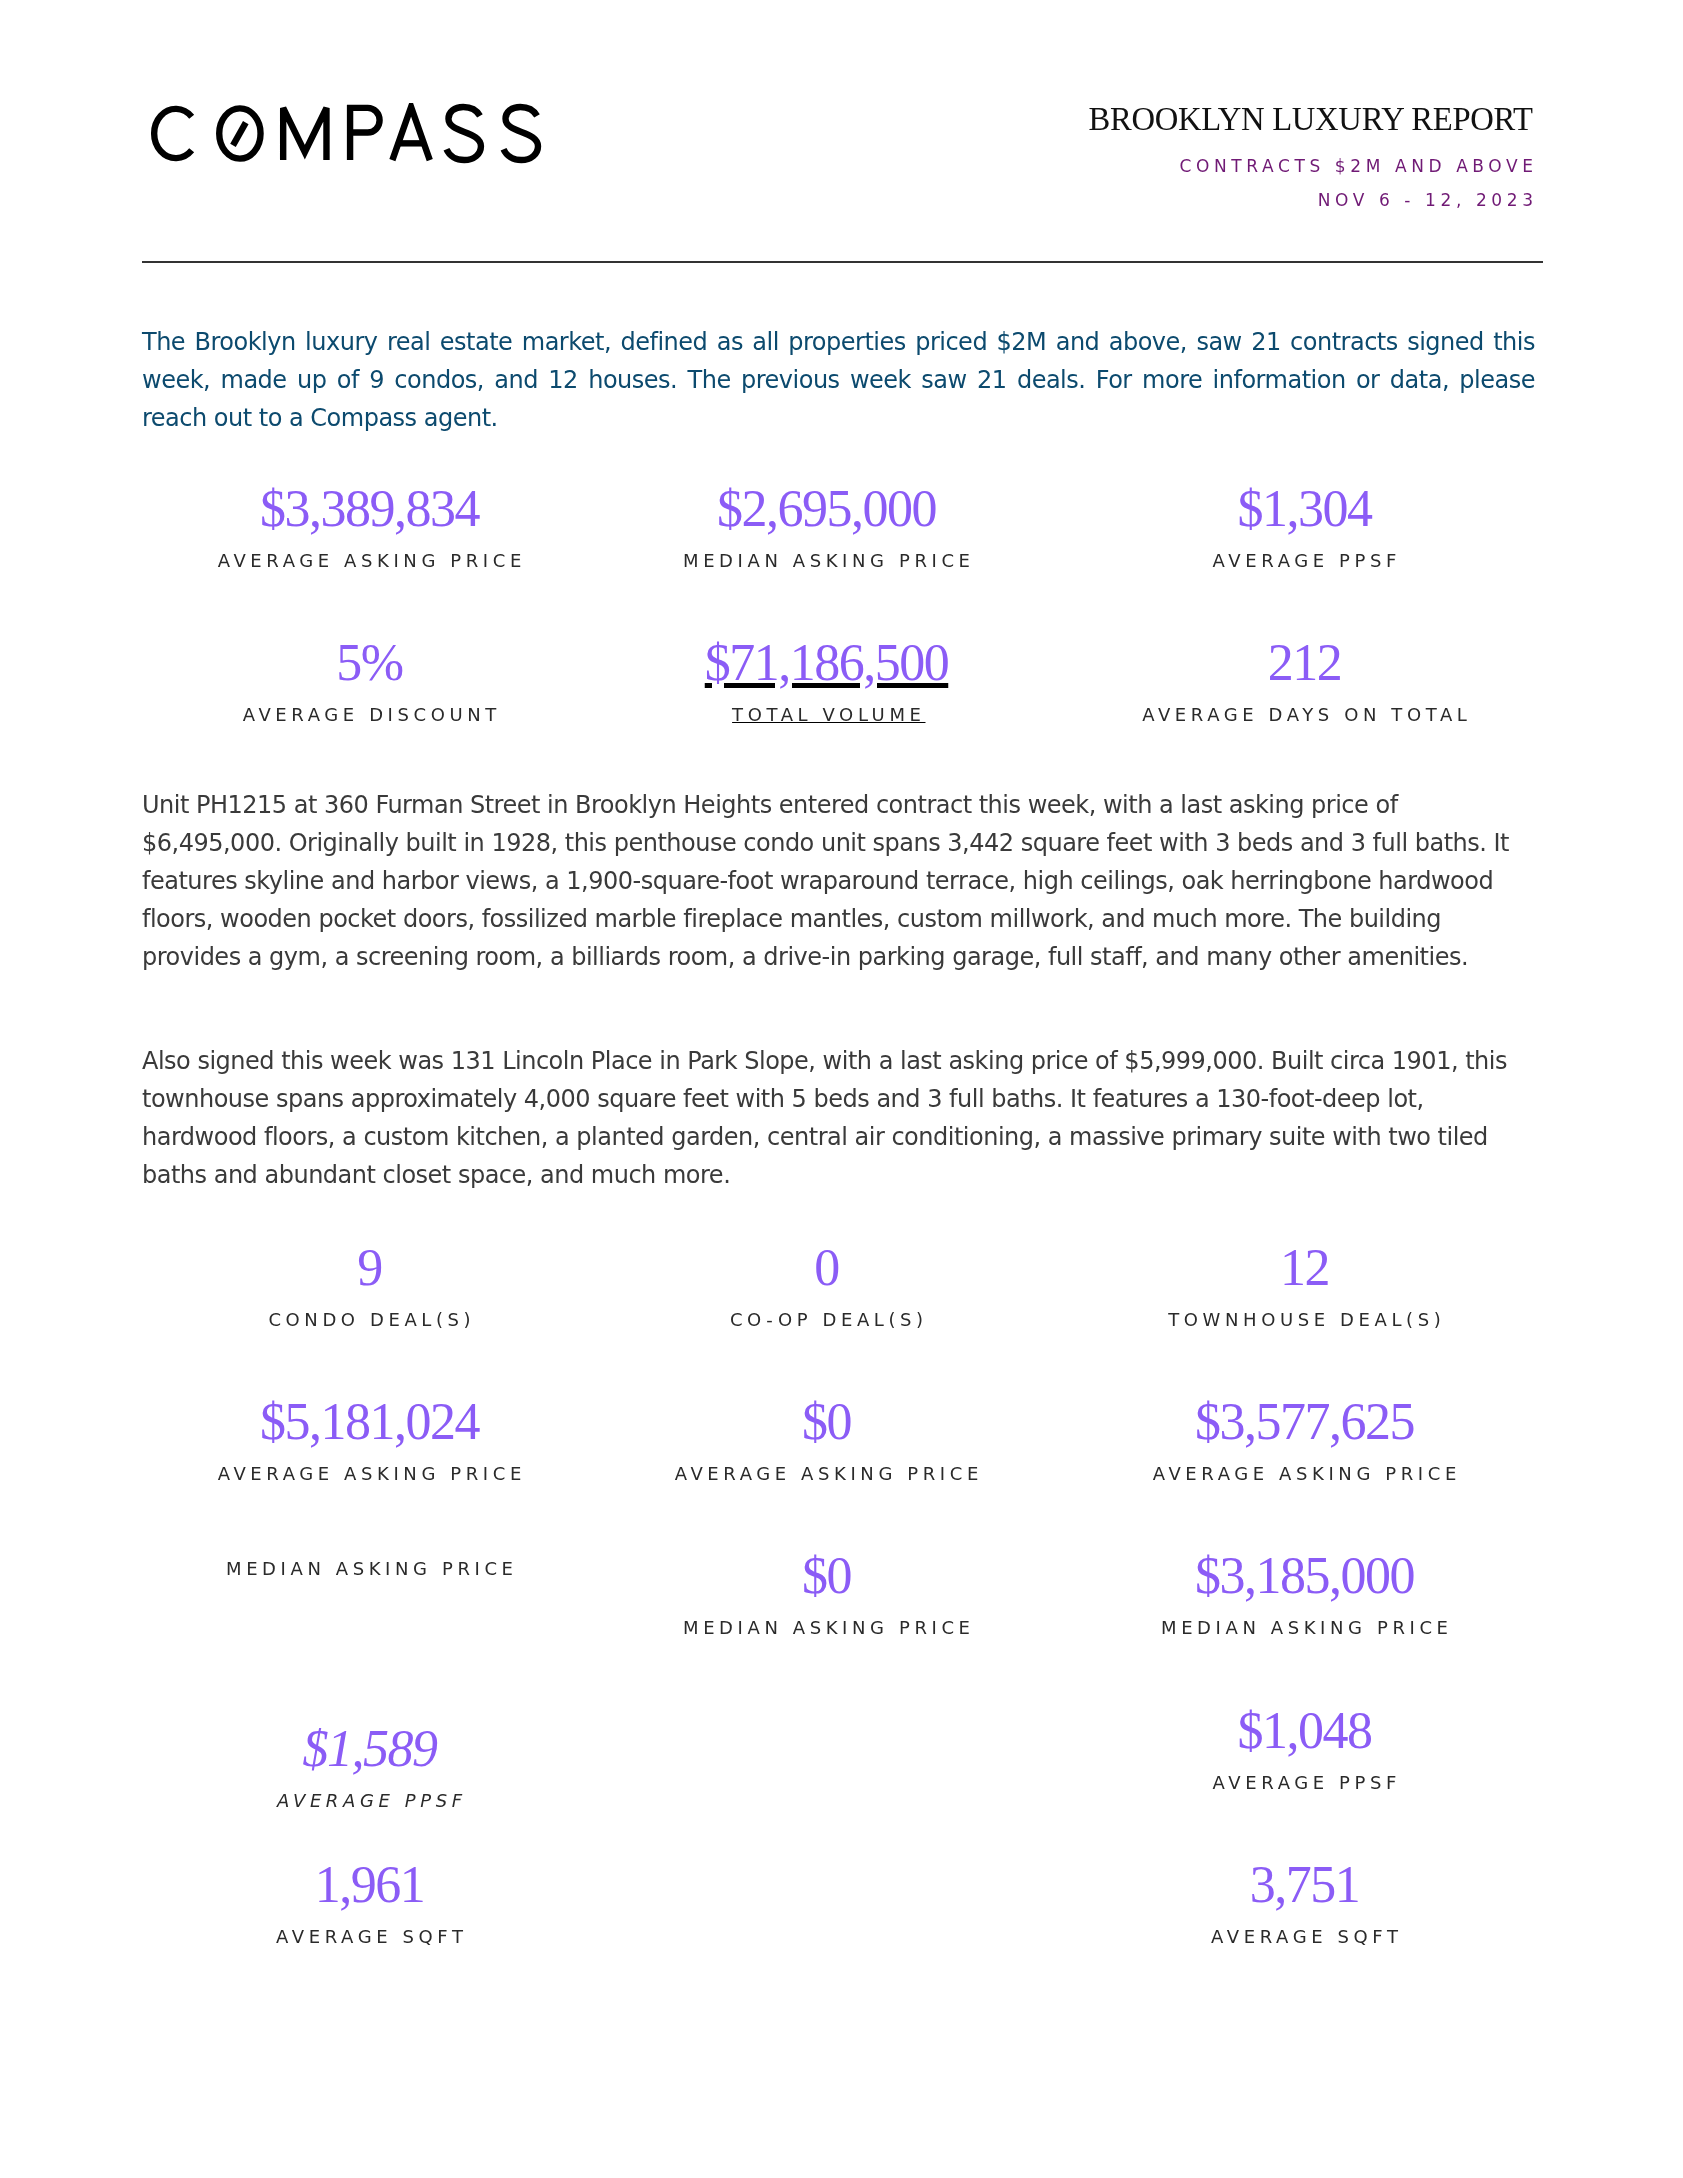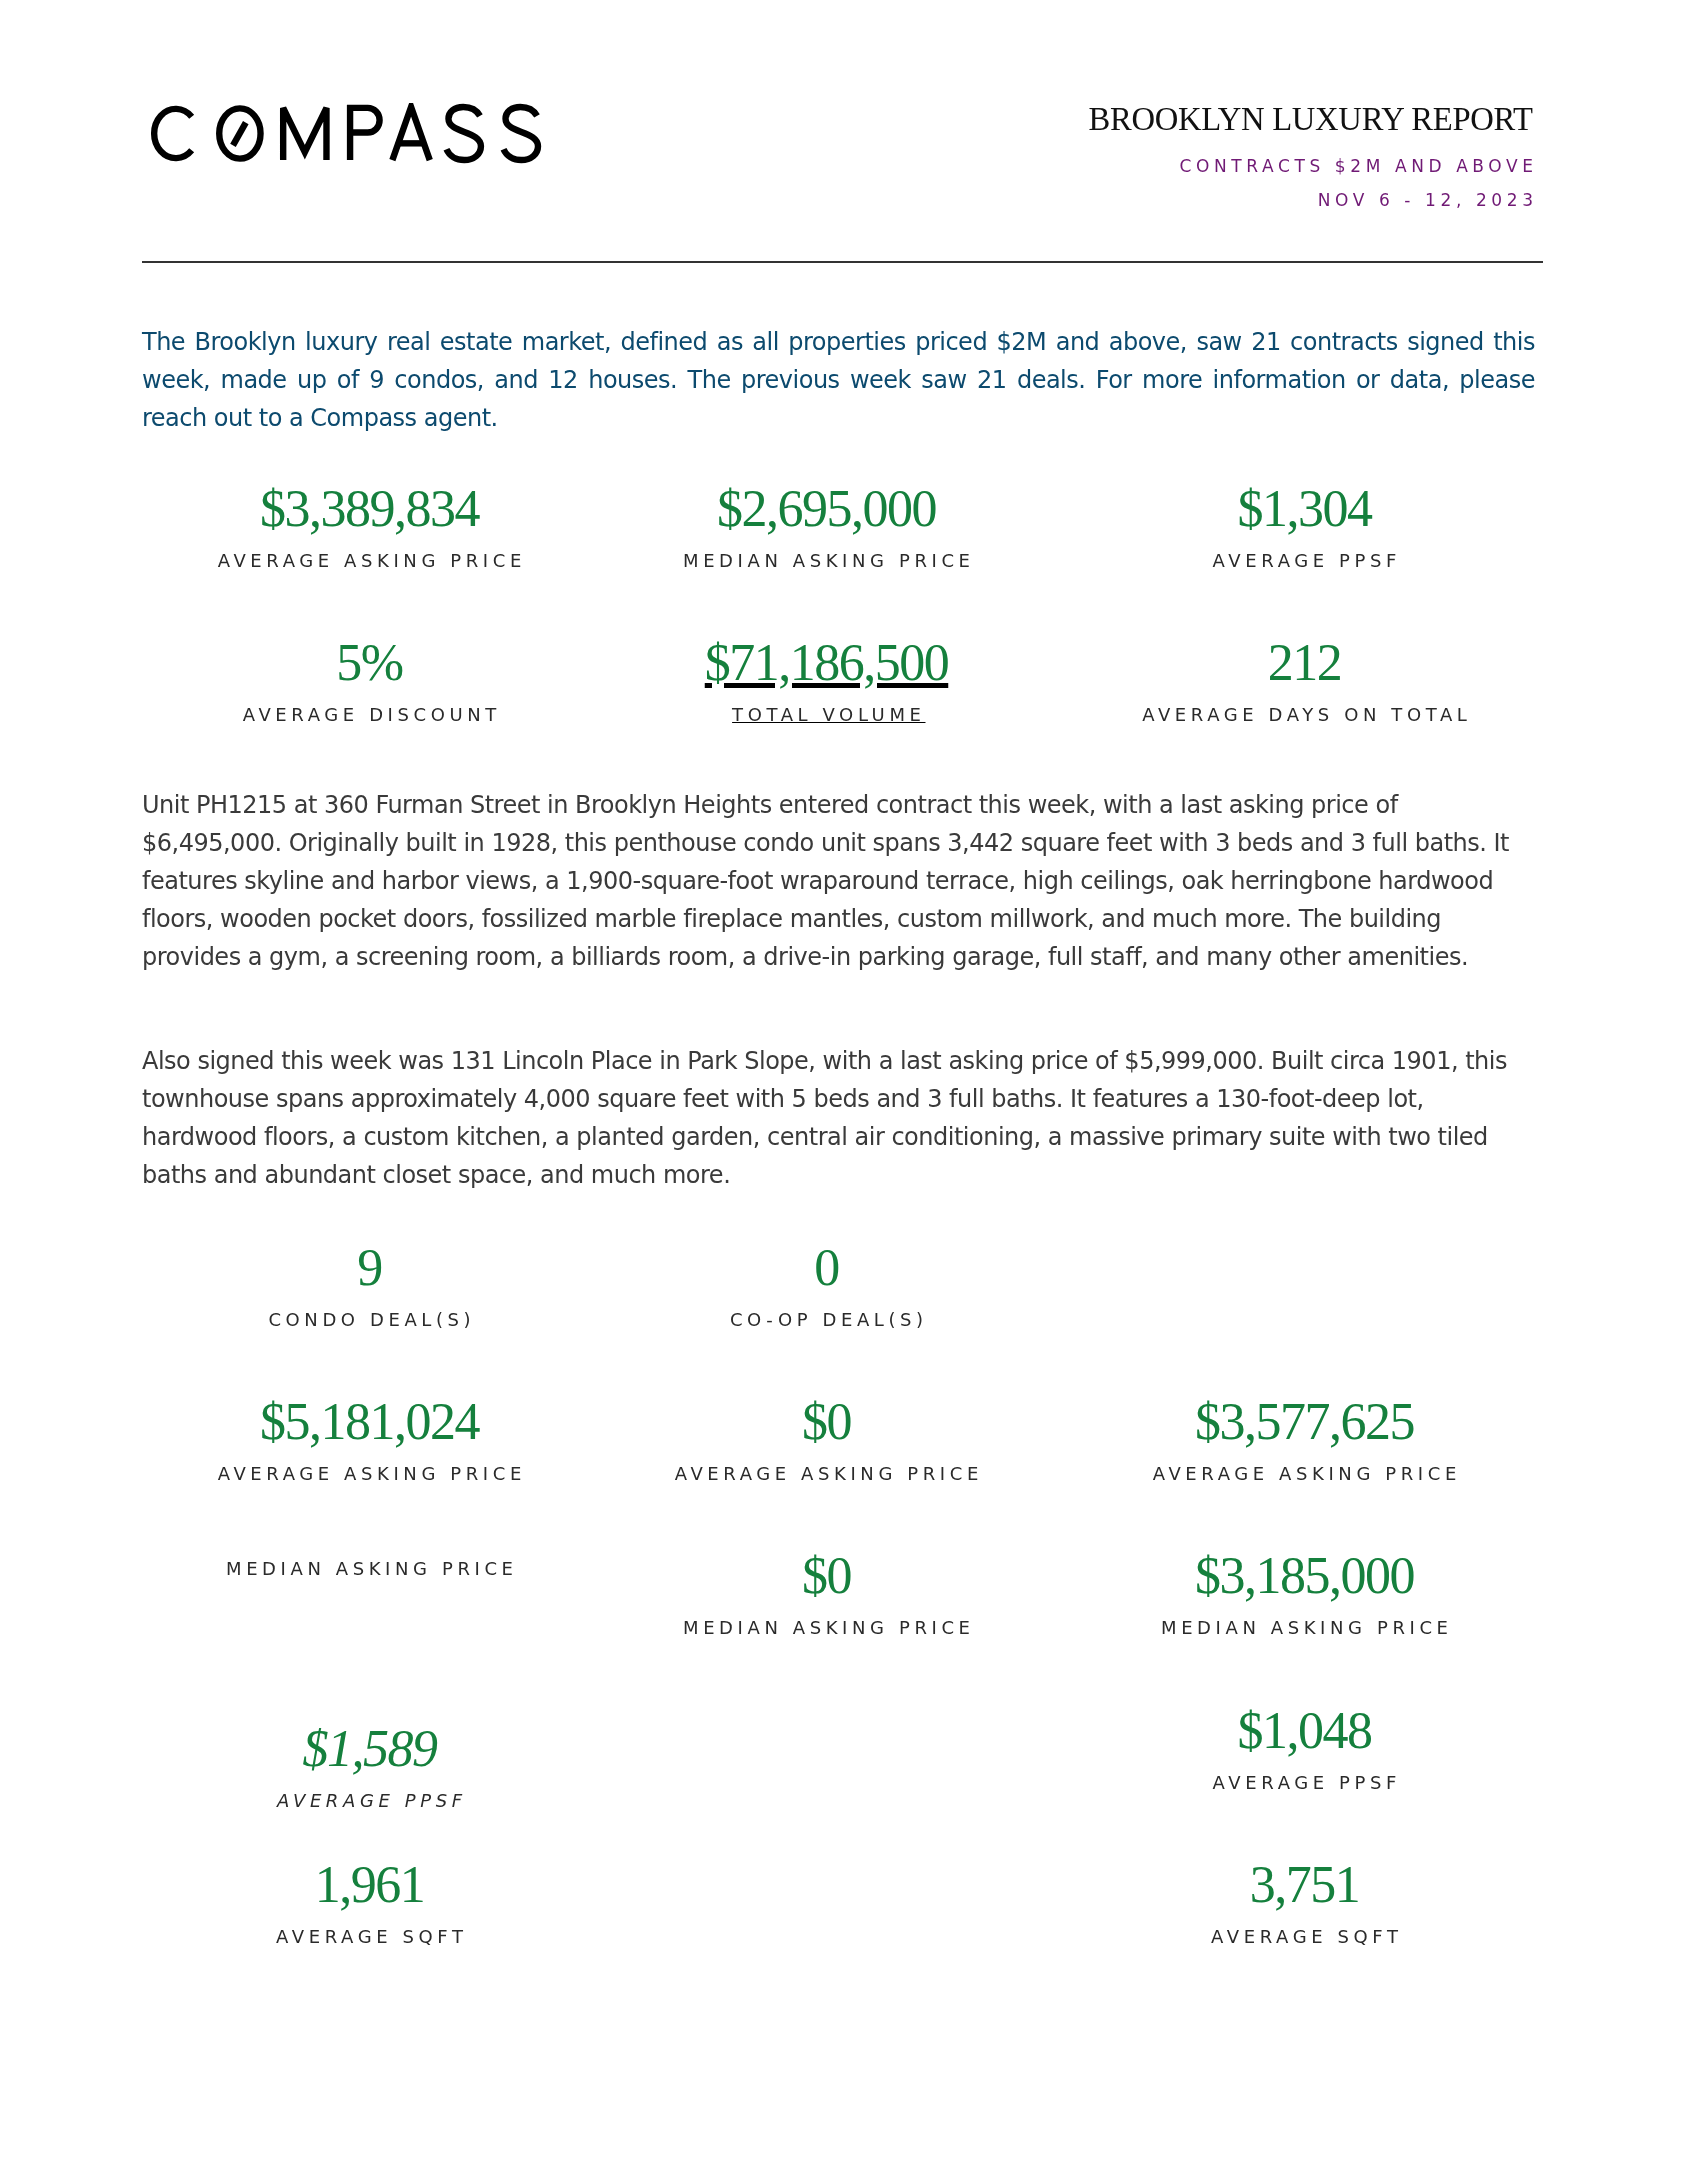--- a/index.html
+++ b/index.html
@@ -94,21 +94,21 @@
       position: absolute;
       width: 455px;
       text-align: center;
     }
     .stat-value {
       display: block;
       font-family: "Liberation Serif", "DejaVu Serif", serif;
       font-size: 52px;
       line-height: 59px;
       height: 59px;
-      color: #15803d;
+      color: #8b5cf6;
       letter-spacing: -1.5px;
       white-space: nowrap;
     }
     .stat-label {
       display: block;
       margin-top: 11px;
       font-family: "DejaVu Sans", "Liberation Sans", sans-serif;
       font-size: 18px;
       line-height: 24px;
       letter-spacing: 4.6px;
@@ -215,20 +215,24 @@
   </div>
   <div class="stat col-2" style="top:1392px;">
     <span class="stat-value">$0</span>
     <span class="stat-label">AVERAGE ASKING PRICE</span>
   </div>
   <div class="stat col-2" style="top:1546px;">
     <span class="stat-value">$0</span>
     <span class="stat-label">MEDIAN ASKING PRICE</span>
   </div>
 
+  <div class="stat col-3" style="top:1238px;">
+    <span class="stat-value">12</span>
+    <span class="stat-label">TOWNHOUSE DEAL(S)</span>
+  </div>
   <div class="stat col-3" style="top:1392px;">
     <span class="stat-value">$3,577,625</span>
     <span class="stat-label">AVERAGE ASKING PRICE</span>
   </div>
   <div class="stat col-3" style="top:1546px;">
     <span class="stat-value">$3,185,000</span>
     <span class="stat-label">MEDIAN ASKING PRICE</span>
   </div>
   <div class="stat col-3" style="top:1701px;">
     <span class="stat-value">$1,048</span>

